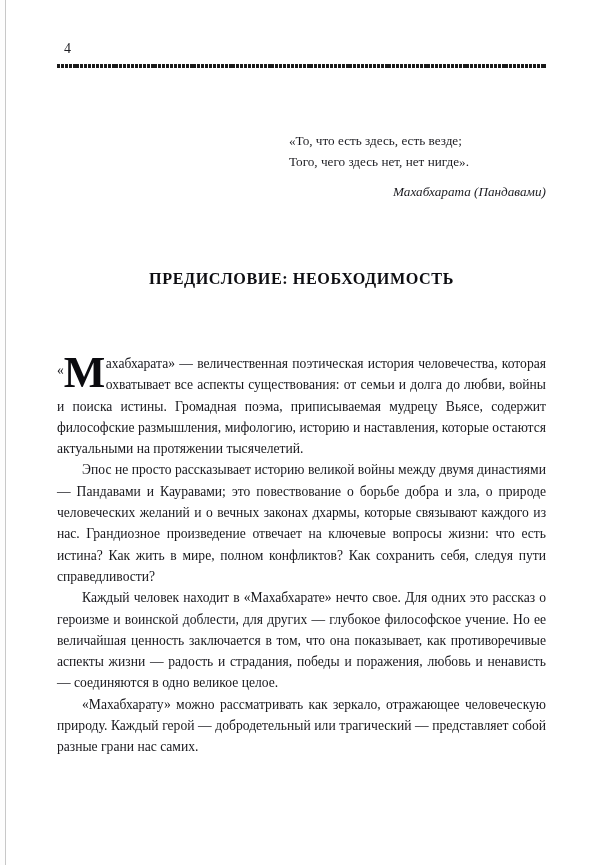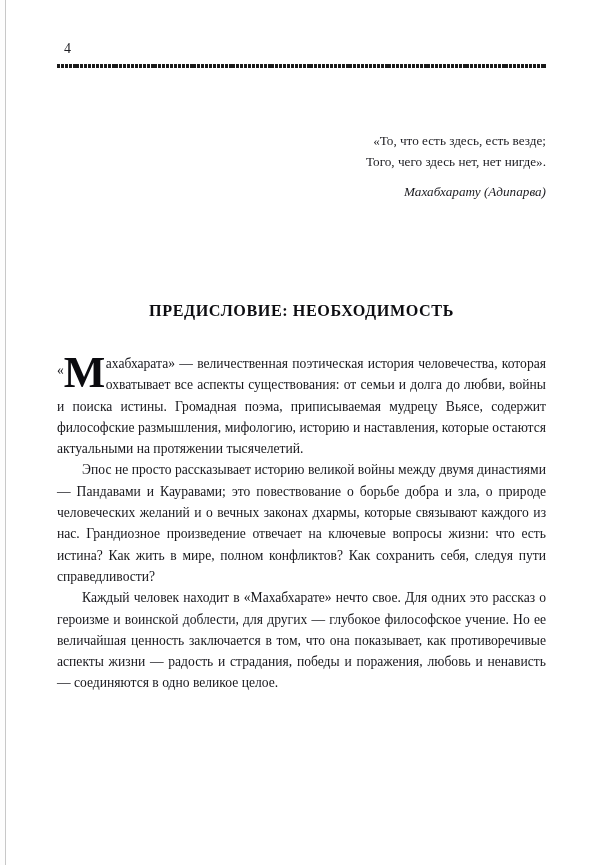--- a/index.html
+++ b/index.html
@@ -57,21 +57,21 @@
         #1a1a1a 0px, #1a1a1a 3px,
         #ffffff 3px, #ffffff 3.9px);
   }
 
   
   .epigraph {
     position: absolute;
     left: 289px;
     top: 131px;
     width: 257px;
-    text-align: right;
+    text-align: left;
     font-size: 13.2px;
     line-height: 20.5px;
     color: #1b1b20;
   }
   .epigraph-line { white-space: nowrap; }
   .epigraph-source {
     position: absolute;
     left: 289px;
     top: 183px;
     width: 257px;
@@ -88,21 +88,21 @@
     left: 57px;
     top: 257px;
     width: 489px;
     text-align: center;
     font-size: 16.2px;
     font-weight: bold;
     line-height: 23px;
     letter-spacing: 0.55px;
     color: #0d0d11;
   }
-  .chapter-title .t-line { display: block; margin-top: 32px; }
+  .chapter-title .t-line { display: block; }
 
   
   .body-col {
     position: absolute;
     left: 57px;
     top: 353px;
     width: 489px;
     font-size: 13.6px;
     line-height: 21.3px;
     text-align: justify;
@@ -148,27 +148,28 @@
   <div class="binding-gutter"></div>
   <div class="binding-edge"></div>
 
   <div class="folio">4</div>
   <div class="head-rule"></div>
 
   <div class="epigraph">
     <span class="epigraph-line">«То, что есть здесь, есть везде;</span>
     <span class="epigraph-line">Того, чего здесь нет, нет нигде».</span>
   </div>
-  <div class="epigraph-source">Махабхарату (Адипарва)</div>
+  <div class="epigraph-source">Махабхарата (Пандавами)</div>
 
   <h1 class="chapter-title">
     <span class="t-line">ПРЕДИСЛОВИЕ: НЕОБХОДИМОСТЬ</span>
   </h1>
 
   <div class="body-col">
     <p class="para first">
       <span class="dropcap-wrap"><span class="dropcap-quote">«</span><span class="dropcap-letter">М</span></span><span>ахабхарата» — величественная поэтическая история человечества, которая охватывает все аспекты существования: от семьи и долга до любви, войны и поиска истины. Громадная поэма, приписываемая мудрецу Вьясе, содержит философские размышления, мифологию, историю и наставления, которые остаются актуальными на протяжении тысячелетий.</span>
     </p>
     <p class="para">Эпос не просто рассказывает историю великой войны между двумя династиями — Пандавами и Кауравами; это повествование о борьбе добра и зла, о природе человеческих желаний и о вечных законах дхармы, которые связывают каждого из нас. Грандиозное произведение отвечает на ключевые вопросы жизни: что есть истина? Как жить в мире, полном конфликтов? Как сохранить себя, следуя пути справедливости?</p>
     <p class="para">Каждый человек находит в «Махабхарате» нечто свое. Для одних это рассказ о героизме и воинской доблести, для других — глубокое философское учение. Но ее величайшая ценность заключается в том, что она показывает, как противоречивые аспекты жизни — радость и страдания, победы и поражения, любовь и ненависть — соединяются в одно великое целое.</p>
+    <p class="para">«Махабхарату» можно рассматривать как зеркало, отражающее человеческую природу. Каждый герой — добродетельный или трагический — представляет собой разные грани нас самих.</p>
   </div>
 
 </div>
 
 </body></html>

